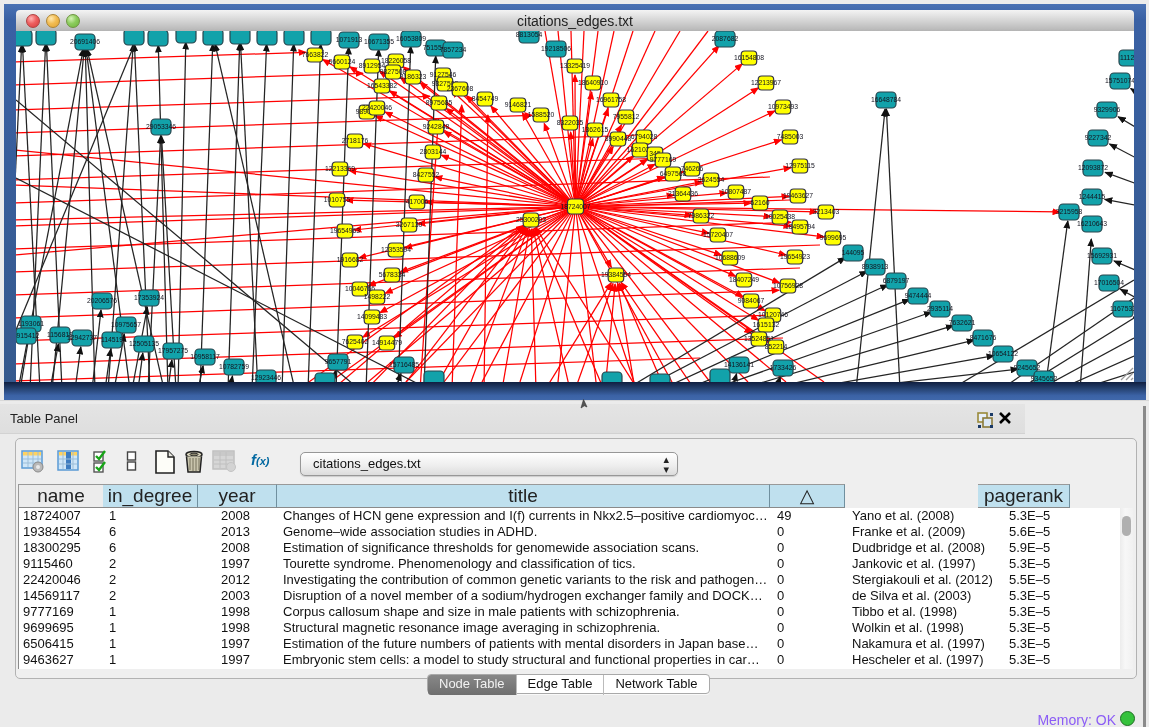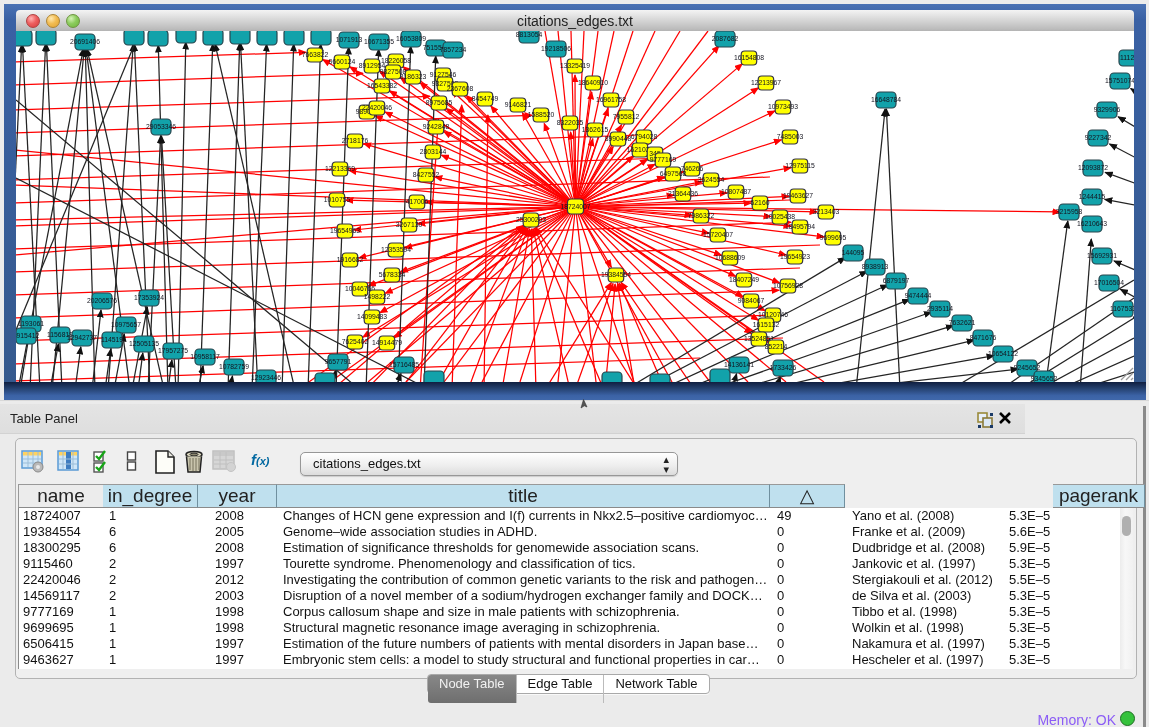--- a/index.html
+++ b/index.html
@@ -21,26 +21,26 @@
 #toolbar{position:absolute;left:0;top:0;width:100%;height:45px}
 .ticon{position:absolute;top:11px}
 #combo{position:absolute;left:284px;top:13px;width:376px;height:22px;border:1px solid #979797;border-radius:5px;background:linear-gradient(#fff,#ededed 60%,#dcdcdc);box-shadow:0 1px 1px rgba(0,0,0,.15)}
 #combo span{position:absolute;left:12px;top:3px;font-size:13px;color:#111}
 #combo .ud{position:absolute;right:8px;top:1px;font-size:11px;color:#222;line-height:10px}
 #thead{position:absolute;left:2px;top:45px;width:1078px;height:23px}
 .hc{position:absolute;top:0;height:22px;background:#bfe0ee;border-right:1px solid #70909f;border-top:1px solid #999;border-bottom:1px solid #8a8a8a;text-align:center;font-size:19px;color:#222;line-height:22px}
 #tbody{position:absolute;left:2px;top:69px;width:1102px;height:161px;background:#fff;font-size:13px;color:#111;border-left:1px solid #8a8a8a;box-sizing:border-box}
 .trow{position:relative;height:16px;line-height:16px;white-space:nowrap}
 .trow span{position:absolute;overflow:hidden}
-.c1{left:4px;width:90px} .c2{left:90px;width:80px} .c3{left:196px;width:60px}
+.c1{left:4px;width:90px} .c2{left:90px;width:80px} .c3{left:202px;width:60px}
 .c4{left:264px;width:488px} .c5{left:758px;width:60px} .c6{left:833px;width:152px} .c7{left:990px;width:95px}
 #vsb{position:absolute;left:1104px;top:69px;width:13px;height:161px;background:linear-gradient(90deg,#ececec,#f7f7f7 40%,#f1f1f1)}
 #vsb .th{position:absolute;left:2px;top:8px;width:9px;height:20px;border-radius:5px;background:#b0b0b0}
 #tabs{position:absolute;left:427px;top:273px;height:18px;border:1px solid #a9a9a9;border-radius:4px;background:#fff;box-shadow:0 1px 0 rgba(255,255,255,.7)}
-.tab{float:left;height:28px;line-height:18px;font-size:13px;padding:0 11px;color:#111}
+.tab{float:left;height:20px;line-height:18px;font-size:13px;padding:0 11px;color:#111}
 .tab.sel{background:linear-gradient(#888,#6e6e6e);color:#f2f2f2;border-radius:3px 0 0 3px}
 .tab+.tab{border-left:1px solid #bbb}
 #status{position:absolute;right:33px;top:311px;font-size:14px;color:#8b5cf6}
 #memdot{position:absolute;right:14px;top:310px;width:13px;height:13px;border-radius:50%;background:#35c23c;border:1px solid #1e6e22}
 </style></head><body>
 <div id="frame">
   <div id="titlebar">
     <div id="tl1" class="tl"></div>
       <div id="tl2" class="tl"></div>
       <div id="tl3" class="tl"></div>
@@ -601,36 +601,36 @@
           <span>citations_edges.txt</span>
           <div class="ud">▴<br>▾</div>
         </div>
     </div>
     <div id="thead">
       <div class="hc" style="left:0px;width:84px;background:#ececec;border-left:1px solid #999">name</div>
       <div class="hc" style="left:85px;width:94px">in_degree</div>
       <div class="hc" style="left:180px;width:78px">year</div>
       <div class="hc" style="left:259px;width:492px">title</div>
       <div class="hc" style="left:752px;width:74px">△ out_de…</div>
-      <div class="hc" style="left:1035px;width:91px">pagerank</div>
+      <div class="hc" style="left:960px;width:91px">pagerank</div>
     </div>
     <div id="tbody">
 <div class="trow">
           <span class="c1">18724007</span>
           <span class="c2">1</span>
           <span class="c3">2008</span>
           <span class="c4">Changes of HCN gene expression and I(f) currents in Nkx2.5–positive cardiomyoc…</span>
           <span class="c5">49</span>
           <span class="c6">Yano et al. (2008)</span>
           <span class="c7">5.3E–5</span>
         </div>
 <div class="trow">
           <span class="c1">19384554</span>
           <span class="c2">6</span>
-          <span class="c3">2005</span>
+          <span class="c3">2013</span>
           <span class="c4">Genome–wide association studies in ADHD.</span>
           <span class="c5">0</span>
           <span class="c6">Franke et al. (2009)</span>
           <span class="c7">5.6E–5</span>
         </div>
 <div class="trow">
           <span class="c1">18300295</span>
           <span class="c2">6</span>
           <span class="c3">2008</span>
           <span class="c4">Estimation of significance thresholds for genomewide association scans.</span>

